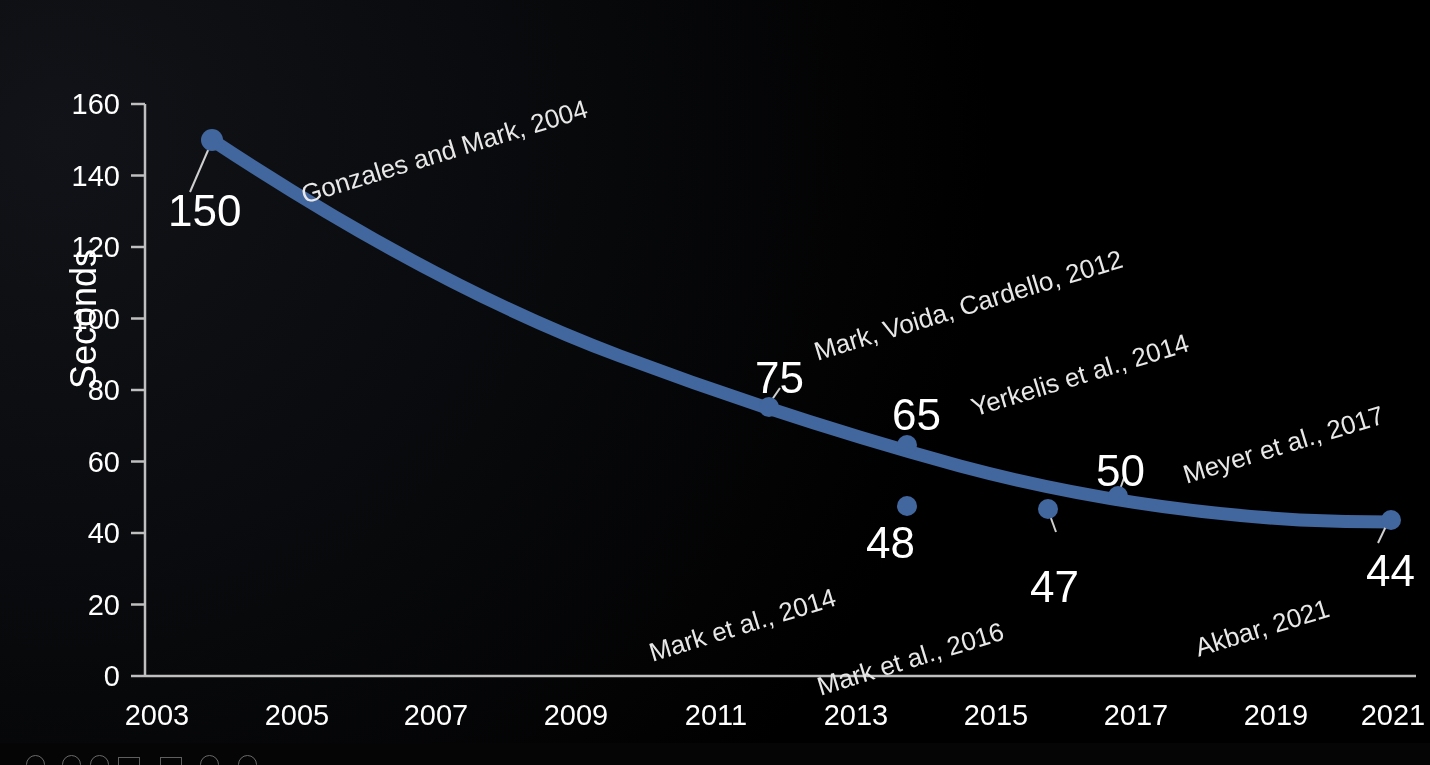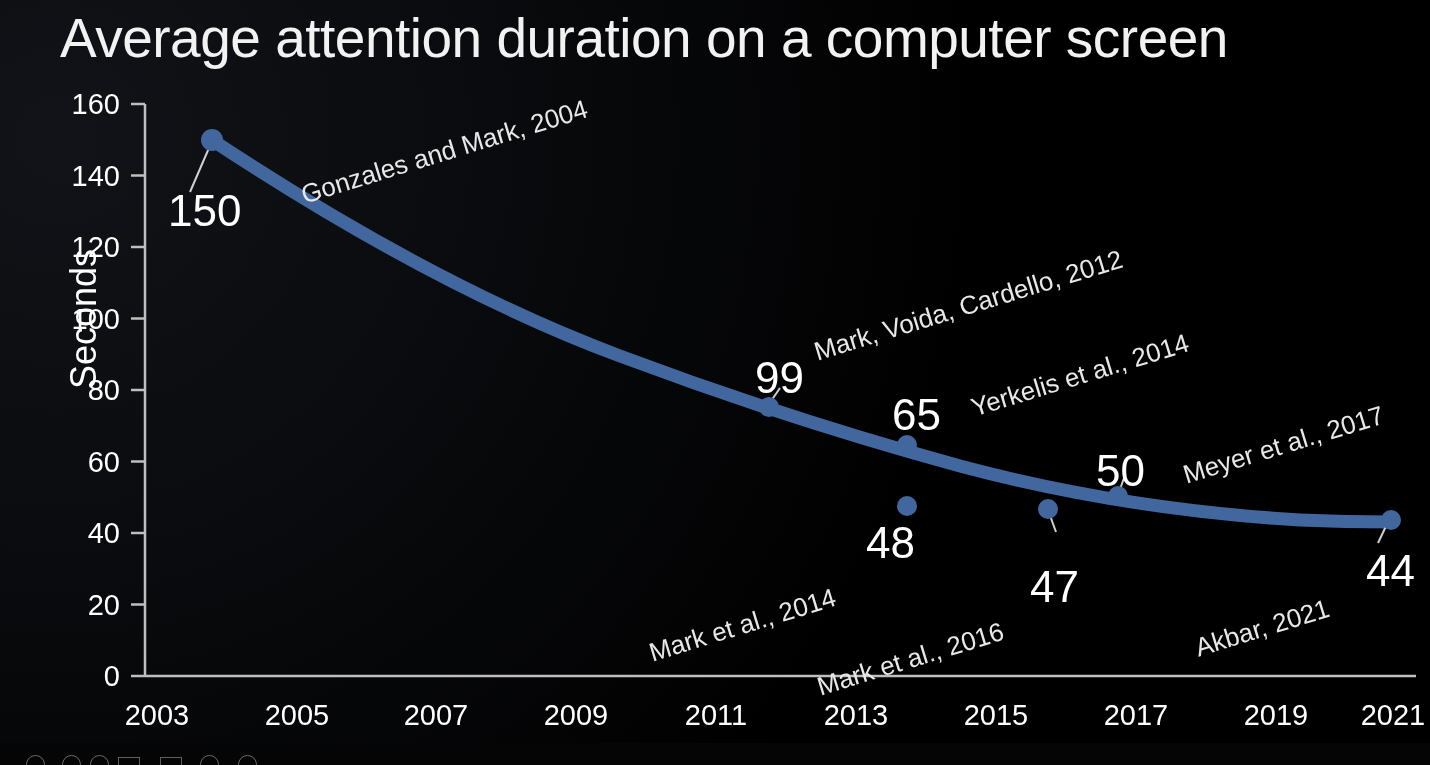--- a/index.html
+++ b/index.html
@@ -96,21 +96,20 @@
     height: 14px;
     border: 1px solid #5f5f5f;
     background: transparent;
   }
 </style>
 </head>
 <body>
 
 <div id="slide">
 
-  <div id="chart-title">Average attention duration on a computer screen</div>
 
   <div id="y-axis-title">Seconds</div>
 
   <svg id="plot-svg" width="1430" height="765">
 
     <line x1="145" y1="104" x2="145" y2="676" stroke="#bfbfbf" stroke-width="2.5"></line>
     <line x1="145" y1="676" x2="1416" y2="676" stroke="#bfbfbf" stroke-width="2.5"></line>
 
     <g stroke="#bfbfbf" stroke-width="2.5">
       <line x1="131" y1="104" x2="145" y2="104"></line>
@@ -164,21 +163,21 @@
       <circle cx="769" cy="407" r="10"></circle>
       <circle cx="907" cy="445" r="10"></circle>
       <circle cx="907" cy="506" r="10"></circle>
       <circle cx="1048" cy="509" r="10"></circle>
       <circle cx="1118" cy="496" r="10"></circle>
       <circle cx="1391" cy="520" r="10"></circle>
     </g>
   </svg>
 
   <div class="value-label" style="left:168px; top:186px;">150</div>
-  <div class="value-label" style="left:755px; top:353px;">99</div>
+  <div class="value-label" style="left:755px; top:353px;">75</div>
   <div class="value-label" style="left:892px; top:390px;text-align:right;">65</div>
   <div class="value-label" style="left:866px; top:518px;">48</div>
   <div class="value-label" style="left:1030px; top:562px;">47</div>
   <div class="value-label" style="left:1096px; top:426px;margin-top:20px;">50</div>
   <div class="value-label" style="left:1366px; top:546px;">44</div>
 
   <div class="source-label" style="left:302px; top:180px; transform: rotate(-17deg);">Gonzales and Mark, 2004</div>
 
   <div class="source-label" style="left:815px; top:337px; transform: rotate(-17deg);">Mark, Voida, Cardello, 2012</div>
 

